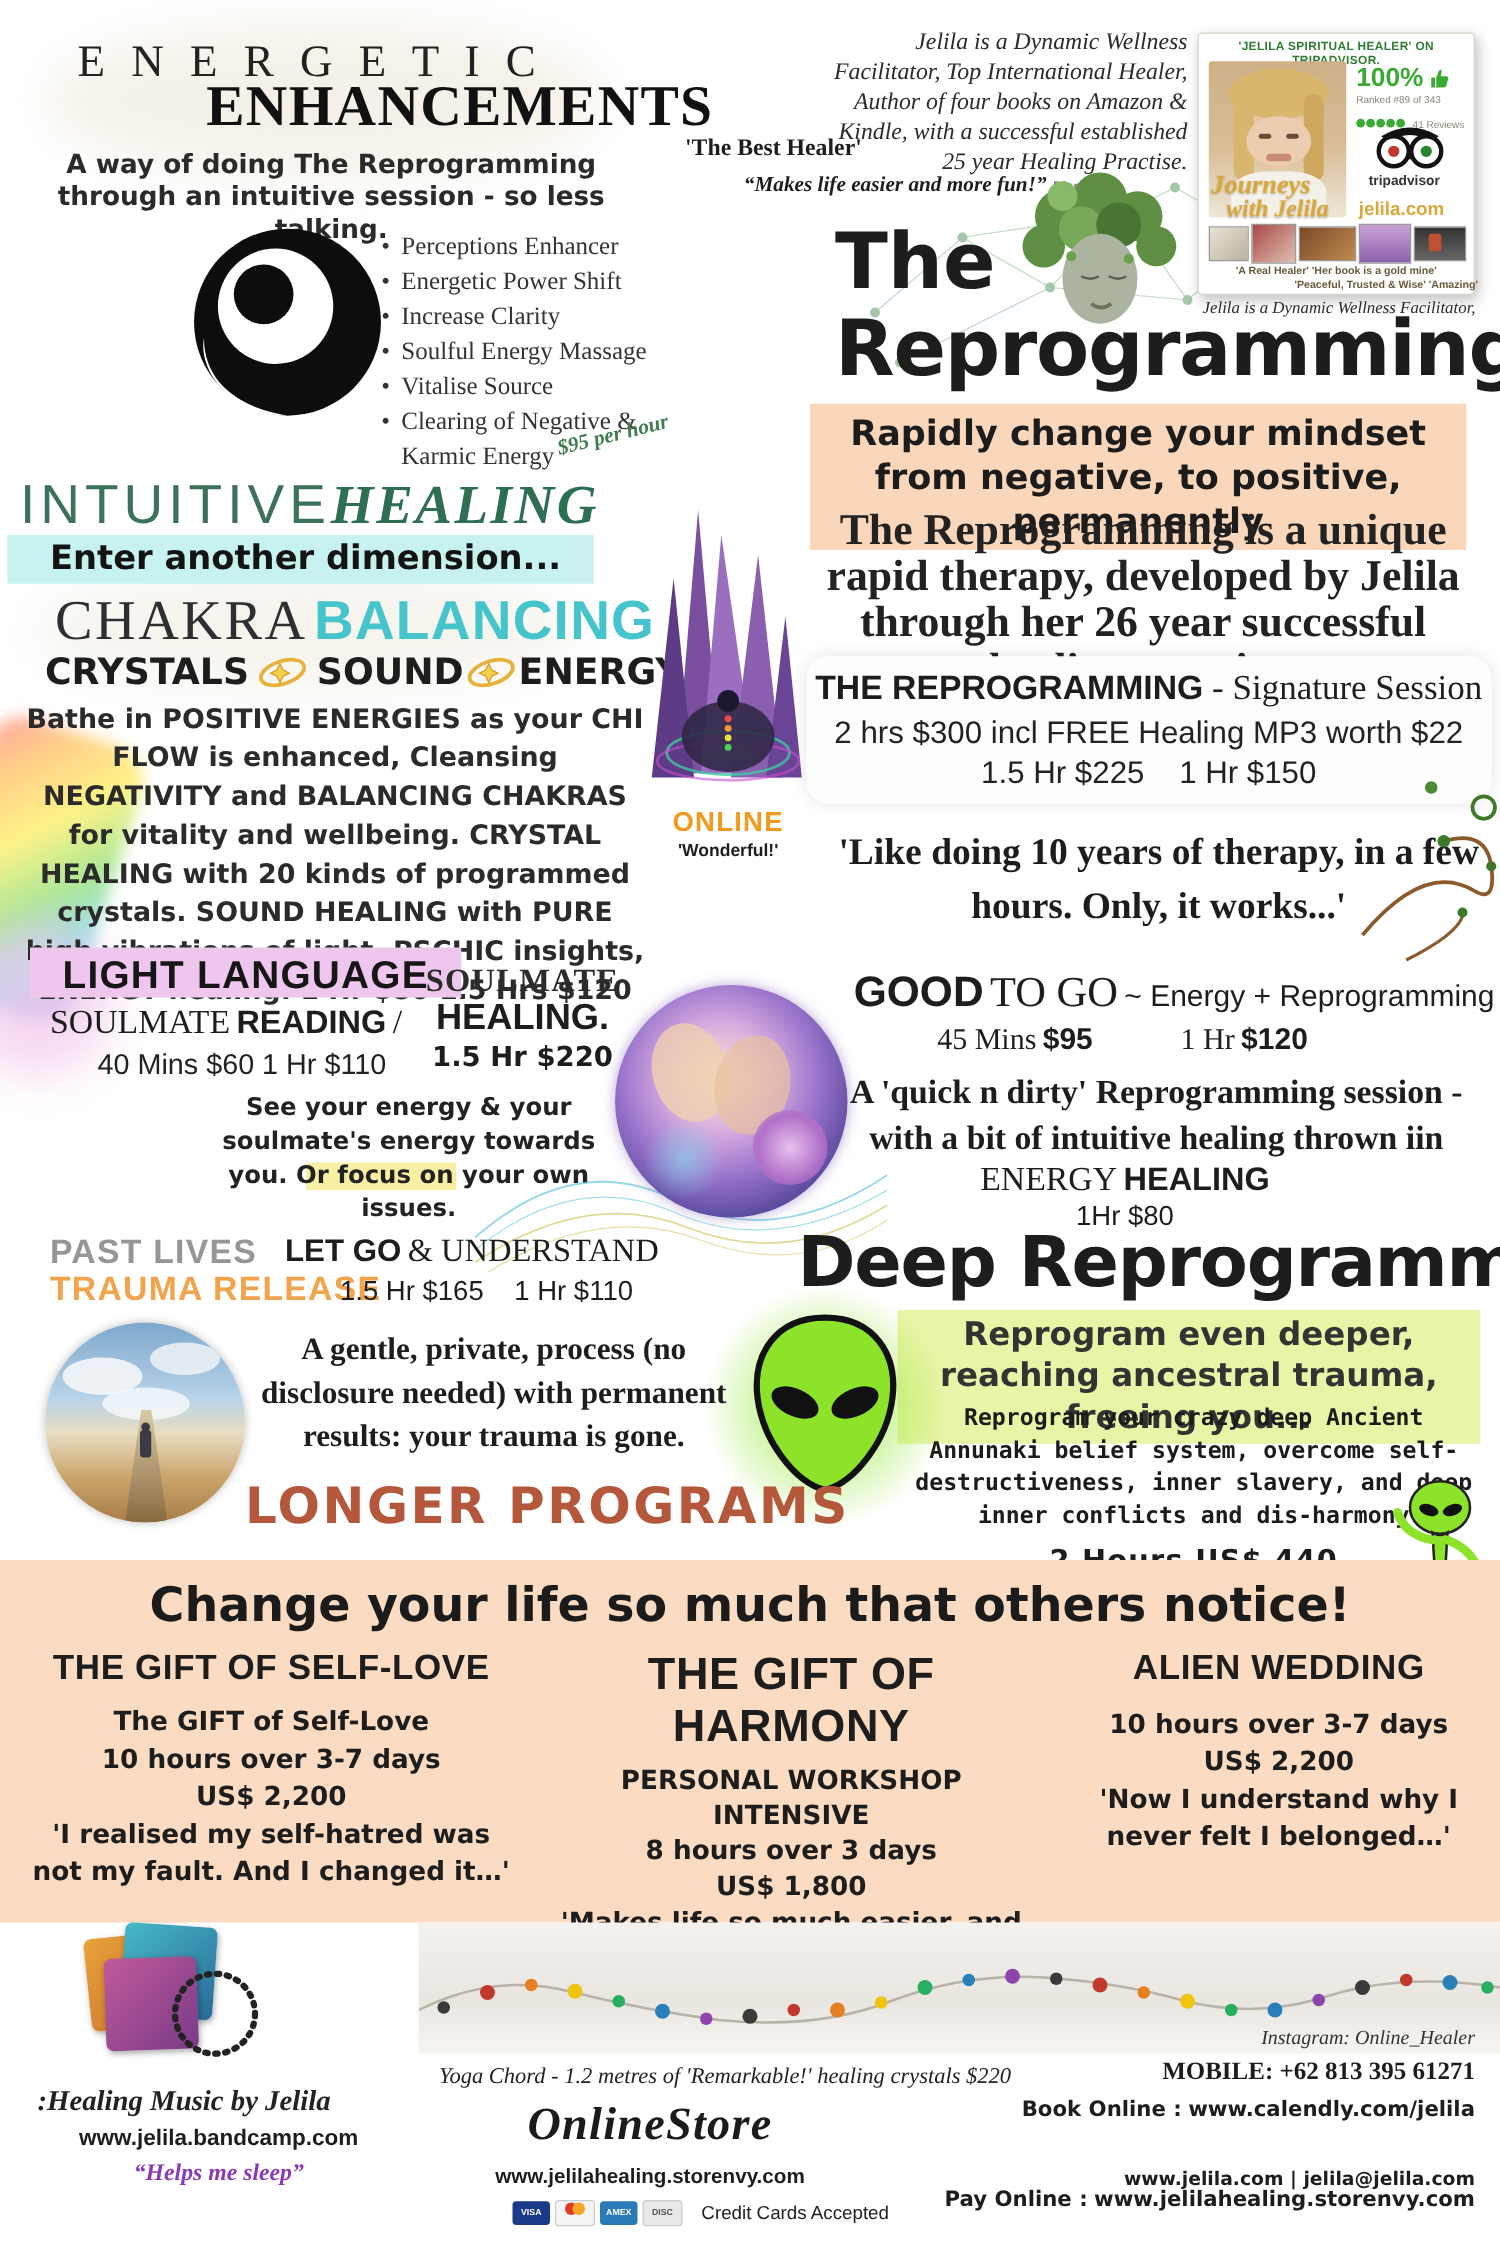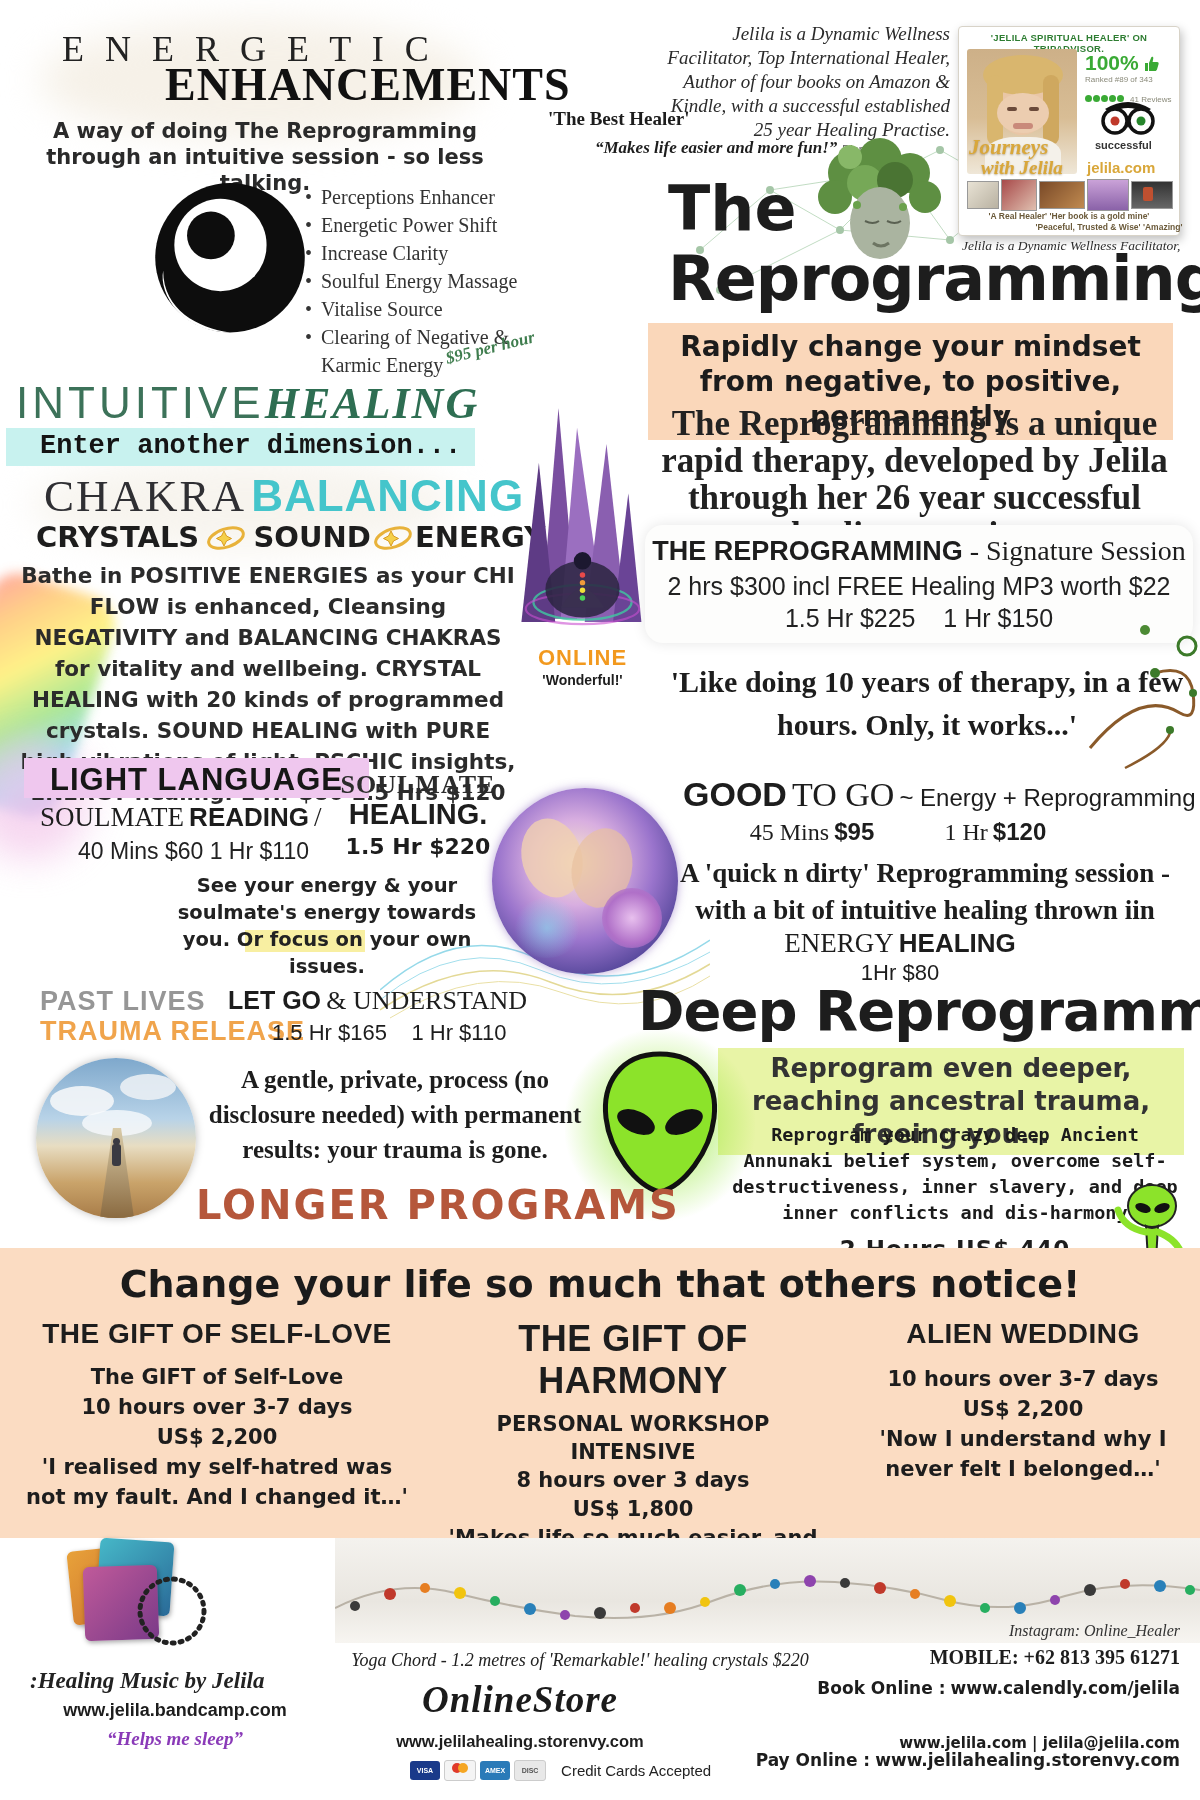--- a/index.html
+++ b/index.html
@@ -58,21 +58,21 @@
     <li>Soulful Energy Massage</li>
     <li>Vitalise Source</li>
     <li style="width:230px;">Clearing of Negative &amp; Karmic Energy</li>
   </ul>
 
   <div class="abs serif b i" style="left:445px;top:338px;font-size:17px;color:#3f7d4e;transform:rotate(-14deg);">$95 per hour</div>
 
   <div class="abs" style="left:16px;top:378px;white-space:nowrap;">
     <span class="sans" style="font-size:44px;letter-spacing:4px;color:#3c7259;font-weight:400;">INTUITIVE</span><span class="serif b i" style="font-size:44px;color:#2e6e52;letter-spacing:2px;">HEALING</span>
   </div>
-  <div class="abs hl-cyan round b" style="left:6px;top:428px;width:435px;padding:3px 0 5px 34px;font-size:27px;color:#141414;font-family:Liberation Mono, monospace;">Enter another dimension...</div>
+  <div class="abs hl-cyan round b" style="left:6px;top:428px;width:435px;padding:3px 0 5px 34px;font-size:27px;color:#141414;">Enter another dimension...</div>
 
   <div class="abs" style="left:44px;top:470px;white-space:nowrap;">
     <span class="serif" style="font-size:45px;color:#2f2f33;letter-spacing:2px;">CHAKRA</span>
     <span class="sans b" style="font-size:44px;color:#45c5cb;letter-spacing:1px;">BALANCING</span>
   </div>
   <div class="abs" style="left:36px;top:520px;white-space:nowrap;">
     <span class="round b" style="font-size:29px;">CRYSTALS</span>
     <svg width="44" height="30" viewBox="0 0 44 30" style="vertical-align:-6px;">
       <ellipse cx="22" cy="15" rx="18" ry="9" fill="none" stroke="#e8b23a" stroke-width="3" transform="rotate(-18 22 15)"></ellipse>
       <path d="M20 8 l2.5 5 5 2.5 -5 2.5 -2.5 5 -2.5 -5 -5 -2.5 5 -2.5 Z" fill="#f5d04a" stroke="#d89a20" stroke-width="1"></path>
@@ -164,21 +164,21 @@
       <span class="sans" style="font-size:8px;color:#8a8a7a;">41 Reviews</span>
     </div>
     <svg class="abs" style="left:136px;top:74px;" width="66" height="36" viewBox="0 0 66 36">
       <path d="M10 8 Q33 -6 56 8 L50 12 Q33 2 16 12 Z" fill="#111"></path>
       <circle cx="20" cy="20" r="12" fill="#fff" stroke="#111" stroke-width="3.5"></circle>
       <circle cx="46" cy="20" r="12" fill="#fff" stroke="#111" stroke-width="3.5"></circle>
       <circle cx="20" cy="20" r="4.5" fill="#c0392b"></circle>
         <circle cx="46" cy="20" r="4.5" fill="#27862c"></circle>
       <path d="M30 22 l3 5 3-5 Z" fill="#111"></path>
     </svg>
-    <div class="abs sans b" style="left:136px;top:112px;font-size:11px;color:#333;">successful</div>
+    <div class="abs sans b" style="left:136px;top:112px;font-size:11px;color:#333;">tripadvisor</div>
     <div class="abs sans b" style="left:128px;top:132px;font-size:15px;color:#d9a73a;">jelila.com</div>
 
     <div class="abs" style="left:8px;top:152px;width:204px;height:30px;">
       <div class="abs" style="left:0;top:2px;width:30px;height:26px;background:linear-gradient(135deg,#e8e2d4,#b9b2a2);border:1px solid #999;"></div>
       <div class="abs" style="left:34px;top:0;width:34px;height:30px;background:linear-gradient(135deg,#a84a4a,#e0c0b0);border:1px solid #999;"></div>
       <div class="abs" style="left:72px;top:2px;width:44px;height:26px;background:linear-gradient(135deg,#7a4a28,#c08a50);border:1px solid #999;"></div>
       <div class="abs" style="left:120px;top:0;width:40px;height:30px;background:linear-gradient(180deg,#caa2d8,#8a62a8);border:1px solid #999;"></div>
       <div class="abs" style="left:164px;top:2px;width:40px;height:26px;background:linear-gradient(180deg,#333,#666);border:1px solid #999;"></div>
       <div class="abs" style="left:176px;top:8px;width:10px;height:14px;background:#c05030;border-radius:2px;"></div>
     </div>

